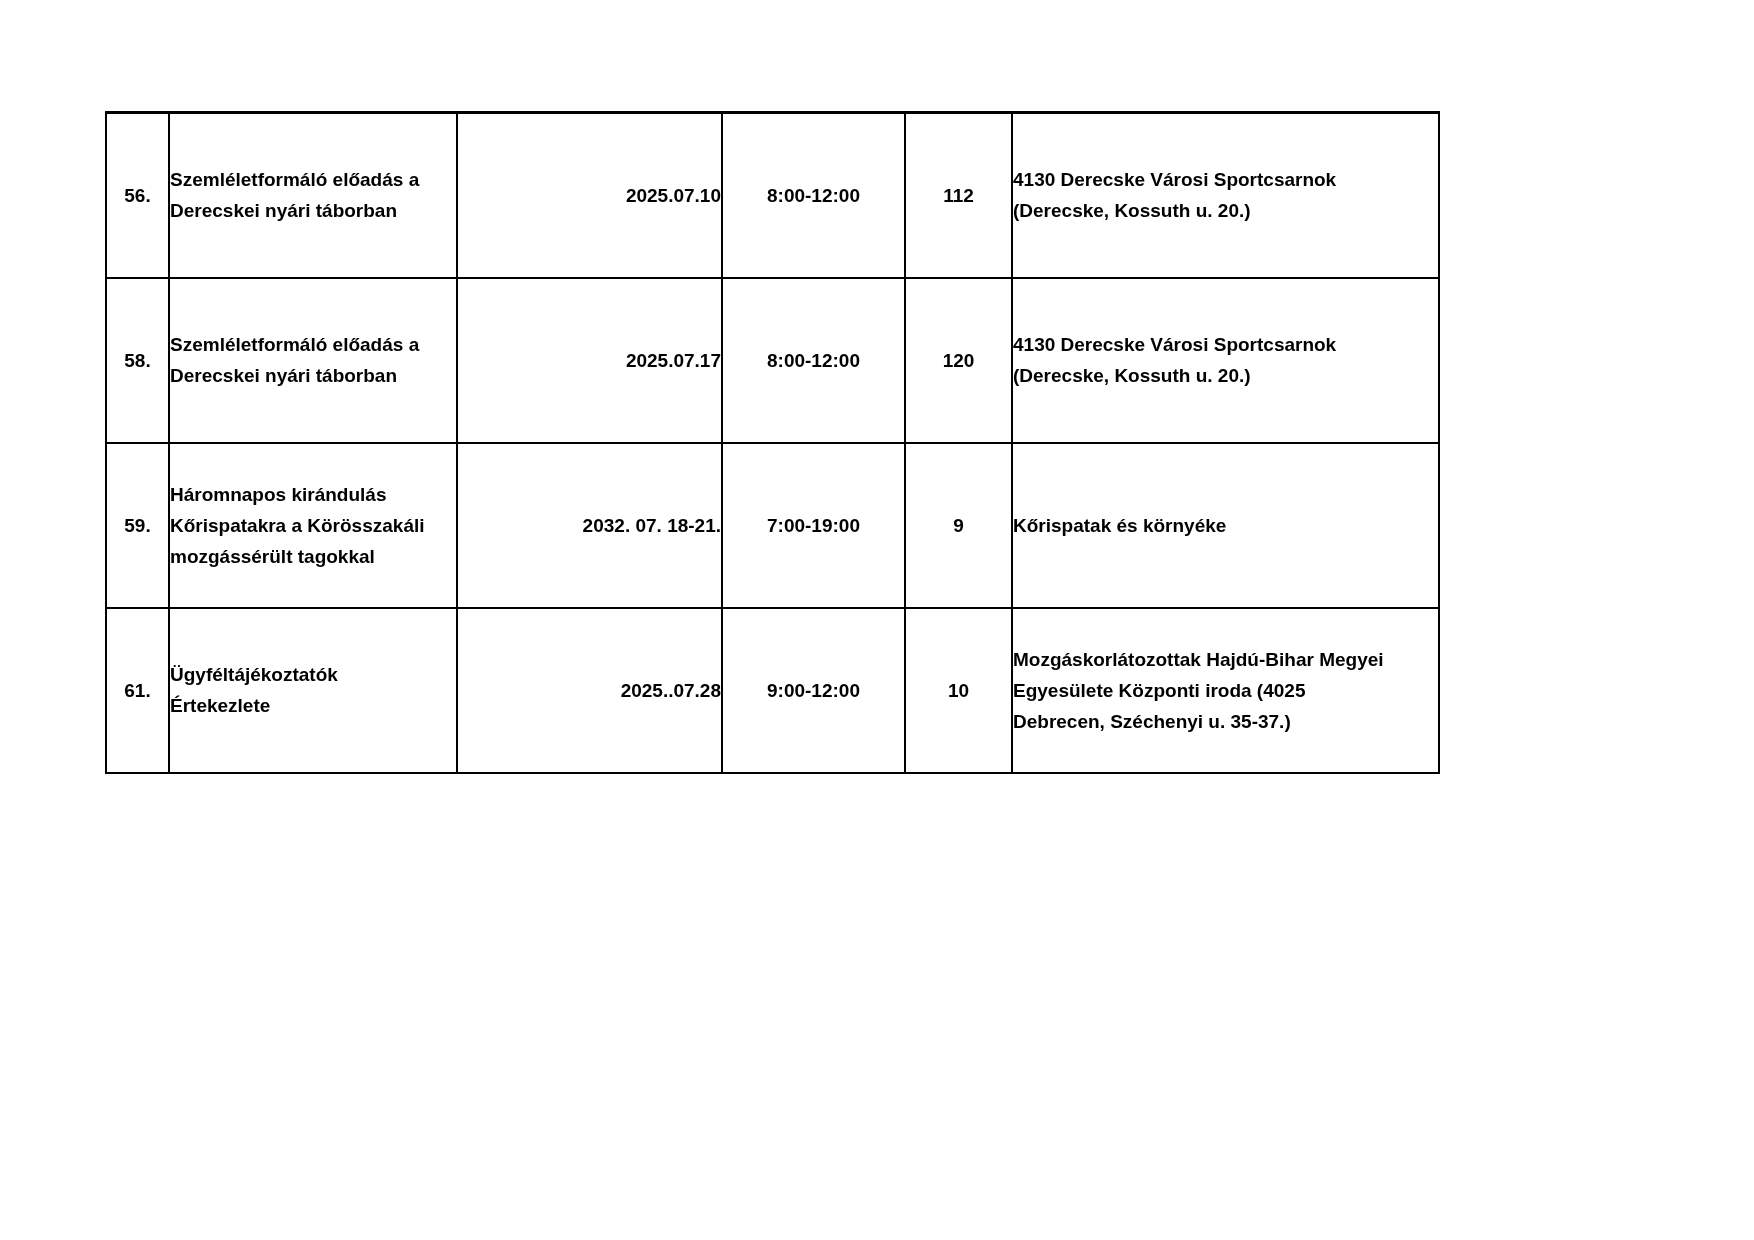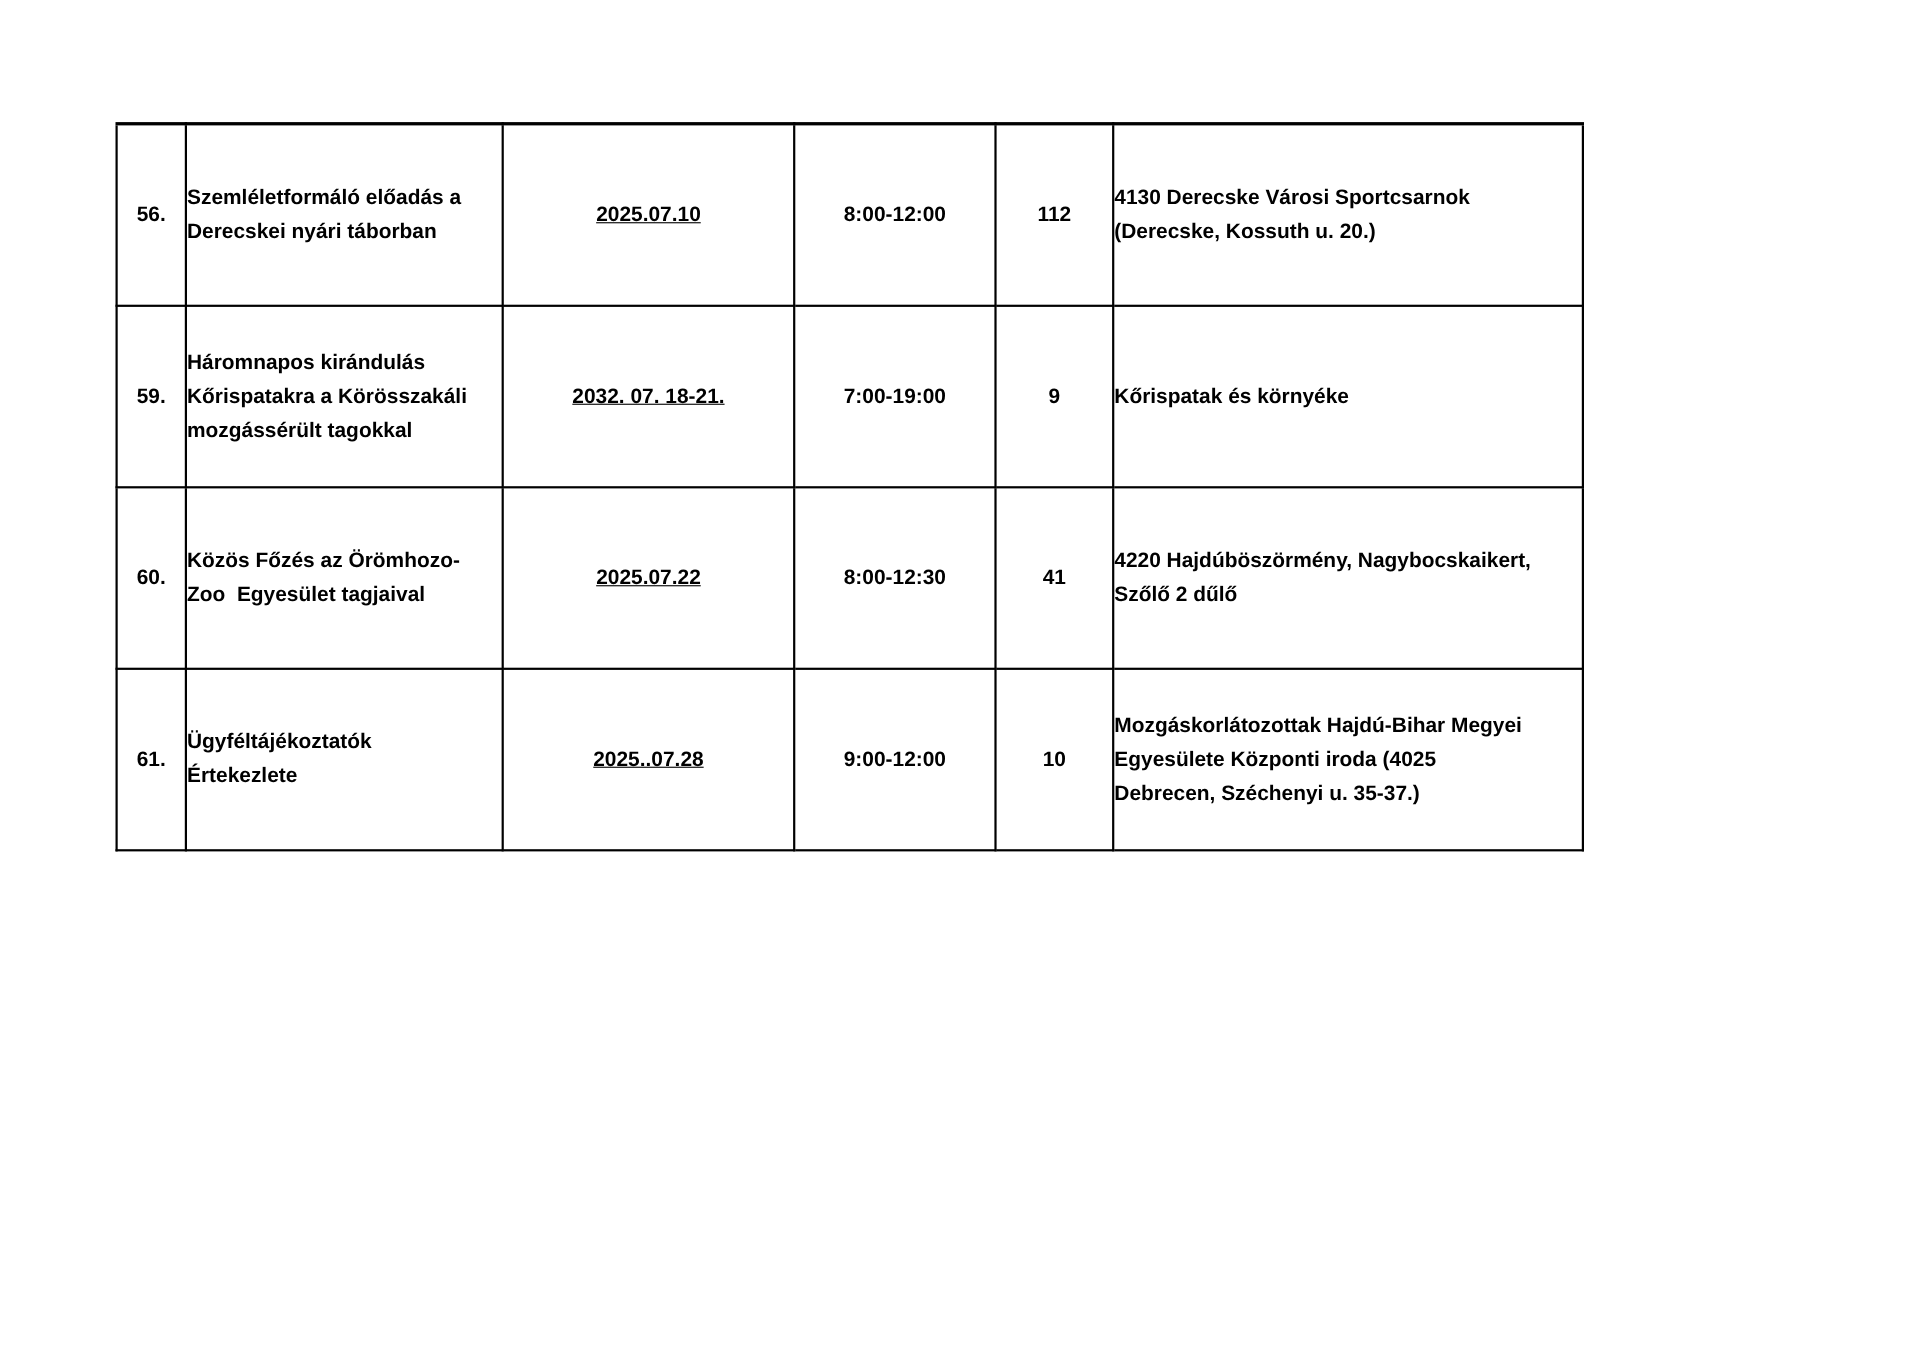--- a/index.html
+++ b/index.html
@@ -34,21 +34,21 @@
     font-family: "Liberation Sans", sans-serif;
     font-weight: bold;
     font-size: 19px;
     line-height: 31px;
     color: #000000;
     overflow: hidden;
     padding: 0;
   }
   td.c-num   { text-align: center; }
   td.c-name  { text-align: left; padding: 2px 4px; white-space: pre-wrap; }
-  td.c-date  { text-align: center; text-decoration: underline; }
+  td.c-date  { text-align: right; }
   td.c-time  { text-align: center; margin-top: 47px; }
   td.c-count { text-align: center; margin-left: 12px; }
   td.c-loc   { text-align: left; padding: 2px 5px; white-space: pre-wrap; }
 </style>
 </head>
 <body>
 
 <div class="page">
   <table class="events">
     <colgroup>
@@ -64,38 +64,38 @@
         <td class="c-num">56.</td>
         <td class="c-name">Szemléletformáló előadás a
 Derecskei nyári táborban</td>
         <td class="c-date">2025.07.10</td>
         <td class="c-time">8:00-12:00</td>
         <td class="c-count">112</td>
         <td class="c-loc">4130 Derecske Városi Sportcsarnok
 (Derecske, Kossuth u. 20.)</td>
       </tr>
       <tr>
+        <td class="c-num">58.</td>
+        <td class="c-name">Szemléletformáló előadás a
+Derecskei nyári táborban</td>
+        <td class="c-date">2025.07.17</td>
+        <td class="c-time">8:00-12:00</td>
+        <td class="c-count">120</td>
+        <td class="c-loc">4130 Derecske Városi Sportcsarnok
+(Derecske, Kossuth u. 20.)</td>
+      </tr>
+      <tr>
         <td class="c-num">59.</td>
         <td class="c-name">Háromnapos kirándulás
 Kőrispatakra a Körösszakáli
 mozgássérült tagokkal</td>
         <td class="c-date">2032. 07. 18-21.</td>
         <td class="c-time">7:00-19:00</td>
         <td class="c-count">9</td>
         <td class="c-loc">Kőrispatak és környéke</td>
-      </tr>
-      <tr>
-        <td class="c-num">60.</td>
-        <td class="c-name">Közös Főzés az Örömhozo-
-Zoo  Egyesület tagjaival</td>
-        <td class="c-date">2025.07.22</td>
-        <td class="c-time">8:00-12:30</td>
-        <td class="c-count">41</td>
-        <td class="c-loc">4220 Hajdúböszörmény, Nagybocskaikert,
-Szőlő 2 dűlő</td>
       </tr>
       <tr>
         <td class="c-num">61.</td>
         <td class="c-name">Ügyféltájékoztatók
 Értekezlete</td>
         <td class="c-date">2025..07.28</td>
         <td class="c-time">9:00-12:00</td>
         <td class="c-count">10</td>
         <td class="c-loc">Mozgáskorlátozottak Hajdú-Bihar Megyei
 Egyesülete Központi iroda (4025

